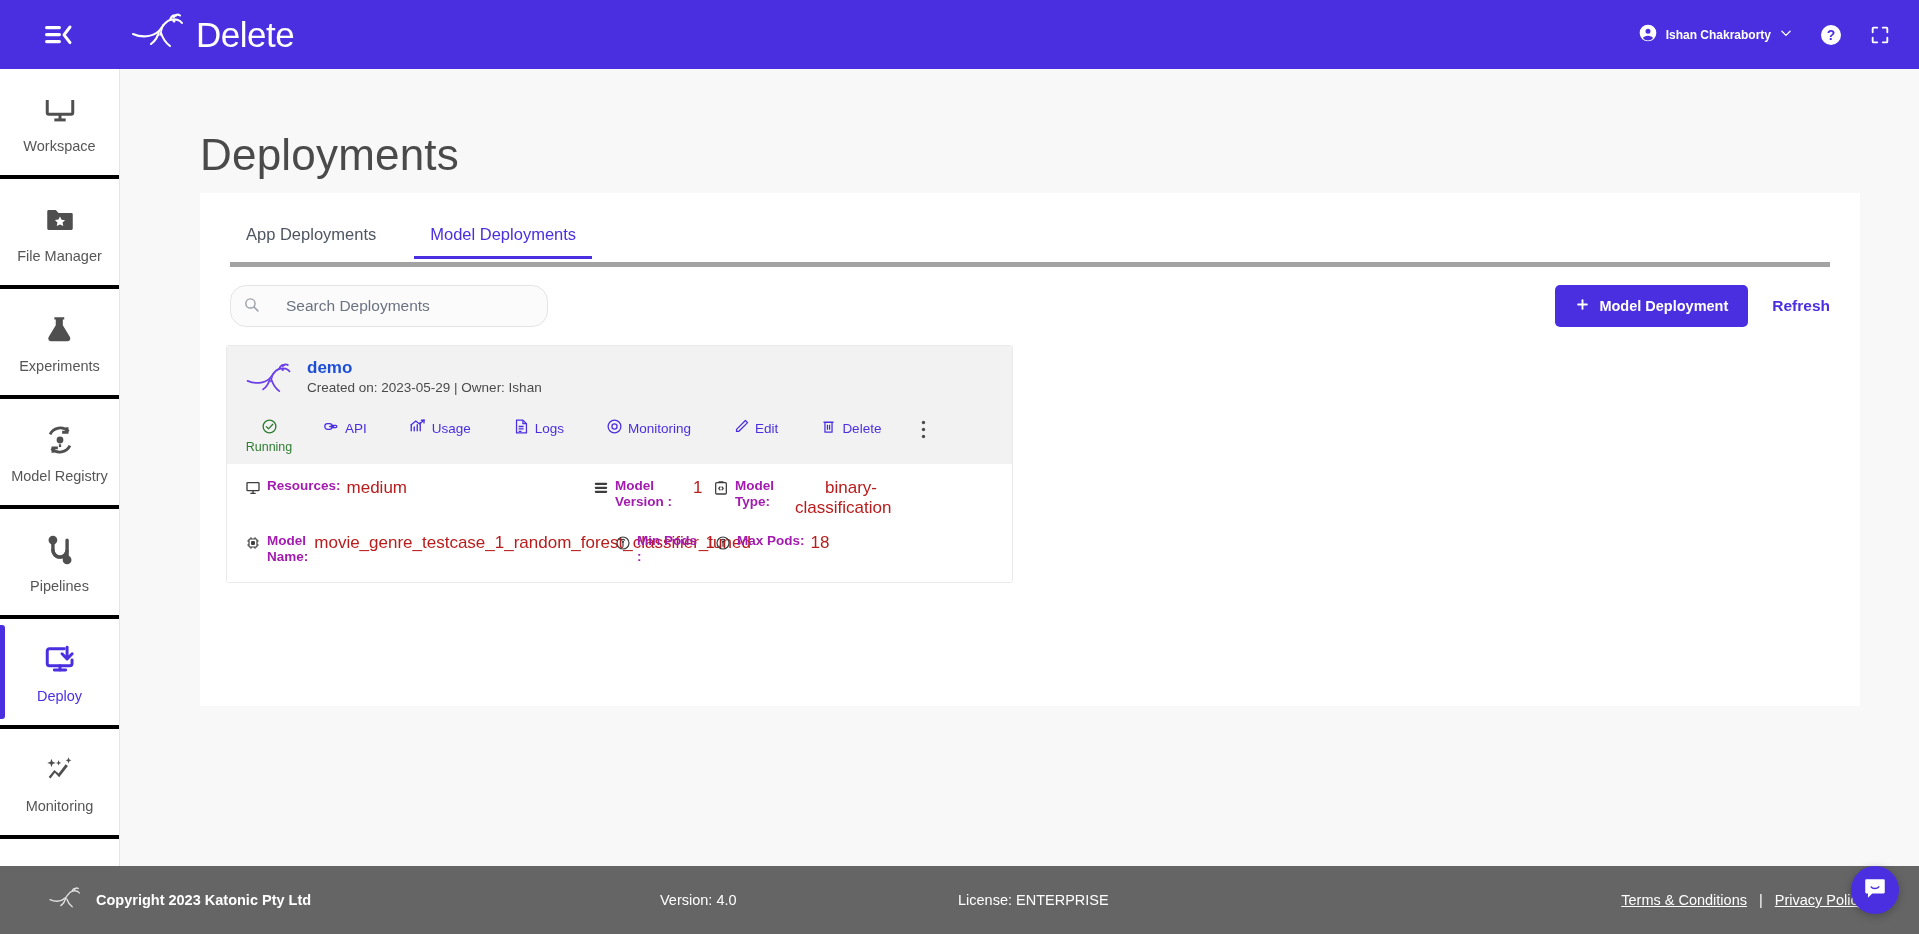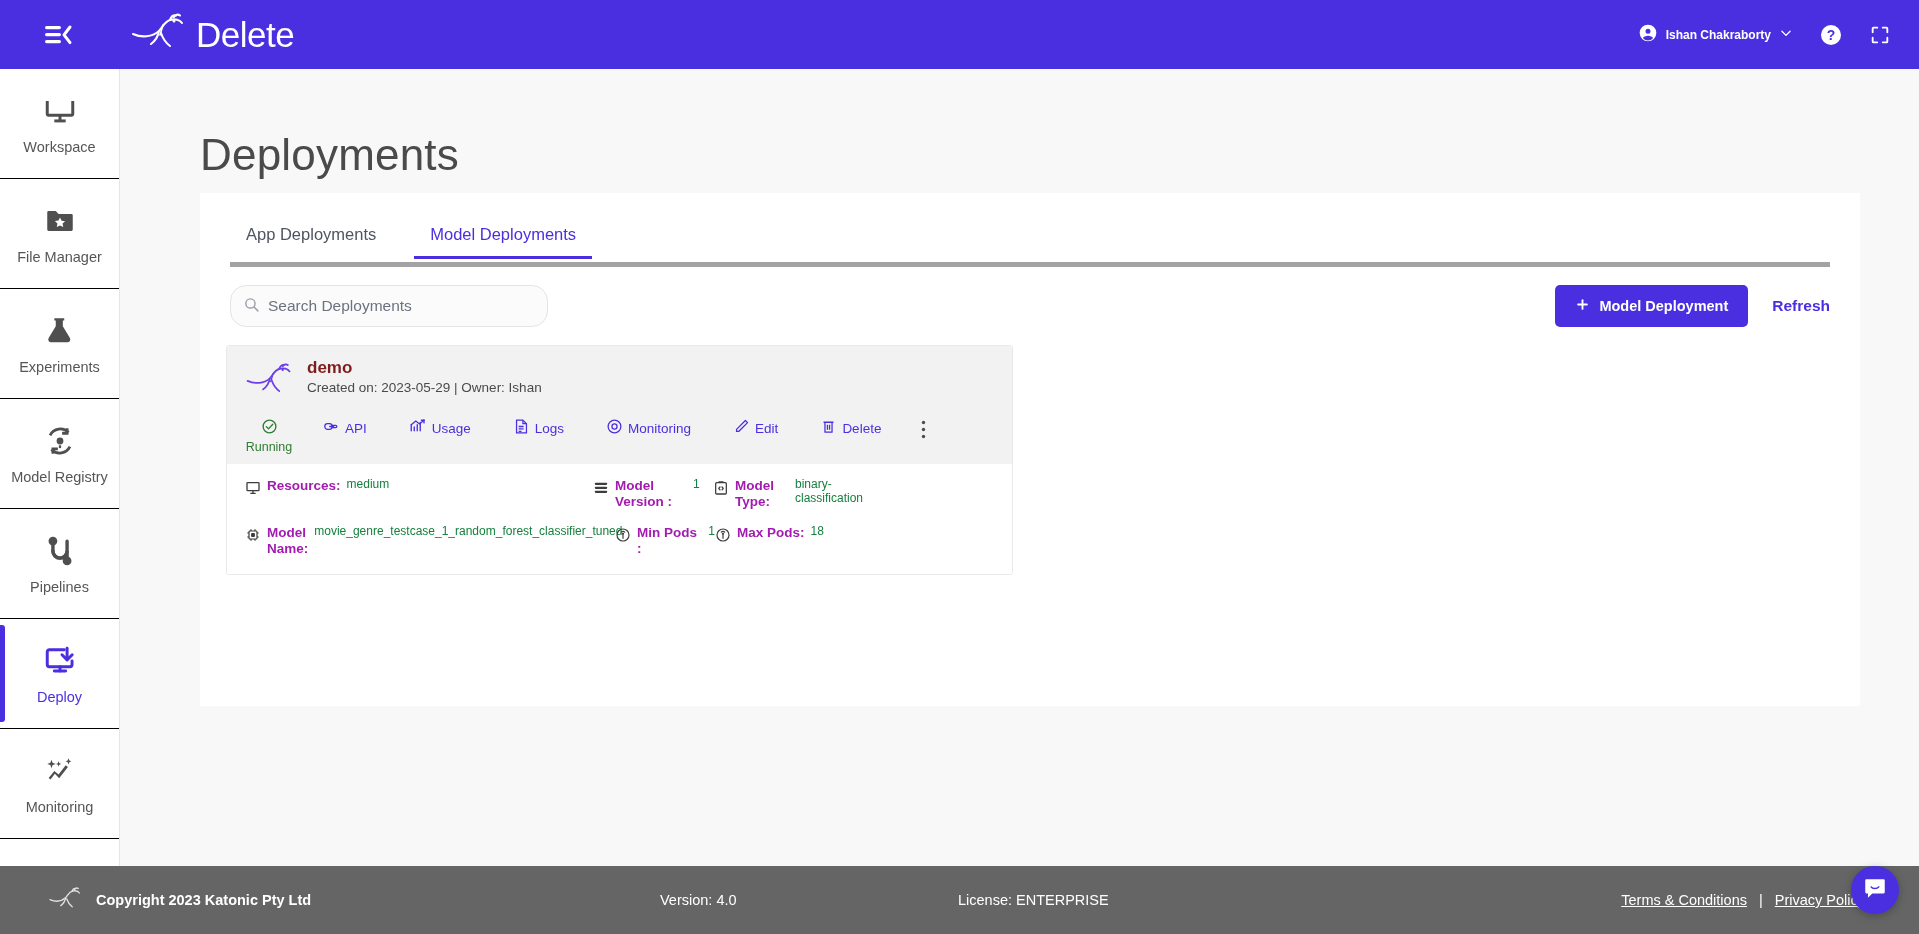--- a/index.html
+++ b/index.html
@@ -43,21 +43,21 @@
   #sidebar {
     position: absolute; top: 69px; left: 0;
     width: 120px; height: 865px;
     background: #ffffff;
     border-right: 1px solid #e6e6e6;
     overflow: hidden;
   }
   .nav-item {
     position: relative;
     height: 110px;
-    border-bottom: 1px solid #000000;
+    border-bottom: 4px solid #000000;
     display: flex; flex-direction: column;
     align-items: center; justify-content: center;
     gap: 9px; cursor: pointer;
     background: #fff;
   }
   .nav-item .nav-label {
     font-size: 14.5px; color: #565656;
     text-align: center; line-height: 1.1;
   }
   .nav-item.active .nav-label { color: #4A2FE0; }
@@ -108,21 +108,21 @@
   
   #actions-row {
     position: relative; margin-left: 30px; margin-top: 18px;
     width: 1600px; height: 42px;
     display: flex; align-items: center;
   }
   #search-box {
     width: 318px; height: 42px;
     border: 1px solid #e4e4e4; border-radius: 16px;
     background: #fbfbfb;
-    display: flex; align-items: center; gap: 8px;
+    display: flex; align-items: center; gap: 26px;
     padding: 0 12px;
   }
   #search-input {
     border: none; outline: none; background: transparent;
     font-size: 15.5px; color: #5c6370;
     width: 100%; font-family: inherit;
   }
   #search-input::placeholder { color: #6b7280; }
   #right-actions {
     margin-left: auto; display: flex; align-items: center; gap: 24px;
@@ -150,21 +150,21 @@
     background: #fff;
     overflow: hidden;
   }
   .dep-card-head {
     background: #f2f2f3;
     padding: 12px 18px 10px 18px;
     display: flex; gap: 14px;
   }
   .card-logo { width: 48px; flex: 0 0 48px; padding-top: 4px; }
   .card-head-main { flex: 1; }
-  .dep-title { font-size: 17px; font-weight: 700; color: #7f1d1d; }
+  .dep-title { font-size: 17px; font-weight: 700; color: #1d4ed8; }
   .dep-sub { font-size: 13.5px; color: #4a4a4a; margin-top: 2px; }
 
   .status-block {
     width: 48px; flex: 0 0 48px;
     display: flex; flex-direction: column;
     align-items: center; gap: 1px;
   }
   .status-label { font-size: 12.5px; color: #2f7d32; }
 
   .card-actions-row {
@@ -186,21 +186,21 @@
     padding: 14px 18px 18px 18px;
     background: #fff;
   }
   .info-grid-row {
     display: flex; align-items: flex-start;
     margin-bottom: 16px;
   }
   .info-item { display: flex; align-items: flex-start; gap: 6px; }
   .info-ico { flex: 0 0 auto; padding-top: 2px; }
   .info-label { font-size: 13.5px; color: #a21caf; font-weight: 700; line-height: 1.15; }
-  .info-value { font-size: 12px; color: #15803d; line-height: 1.15; }
+  .info-value { font-size: 17px; color: #b91c1c; line-height: 1.15; text-align: right; }
   .col-a { width: 348px; }
   .col-b { width: 120px; }
   .col-c { width: 180px; }
 
   
   #footer {
     position: absolute; left: 0; bottom: 0;
     width: 1919px; height: 68px;
     background: #656565;
     display: flex; align-items: center;

